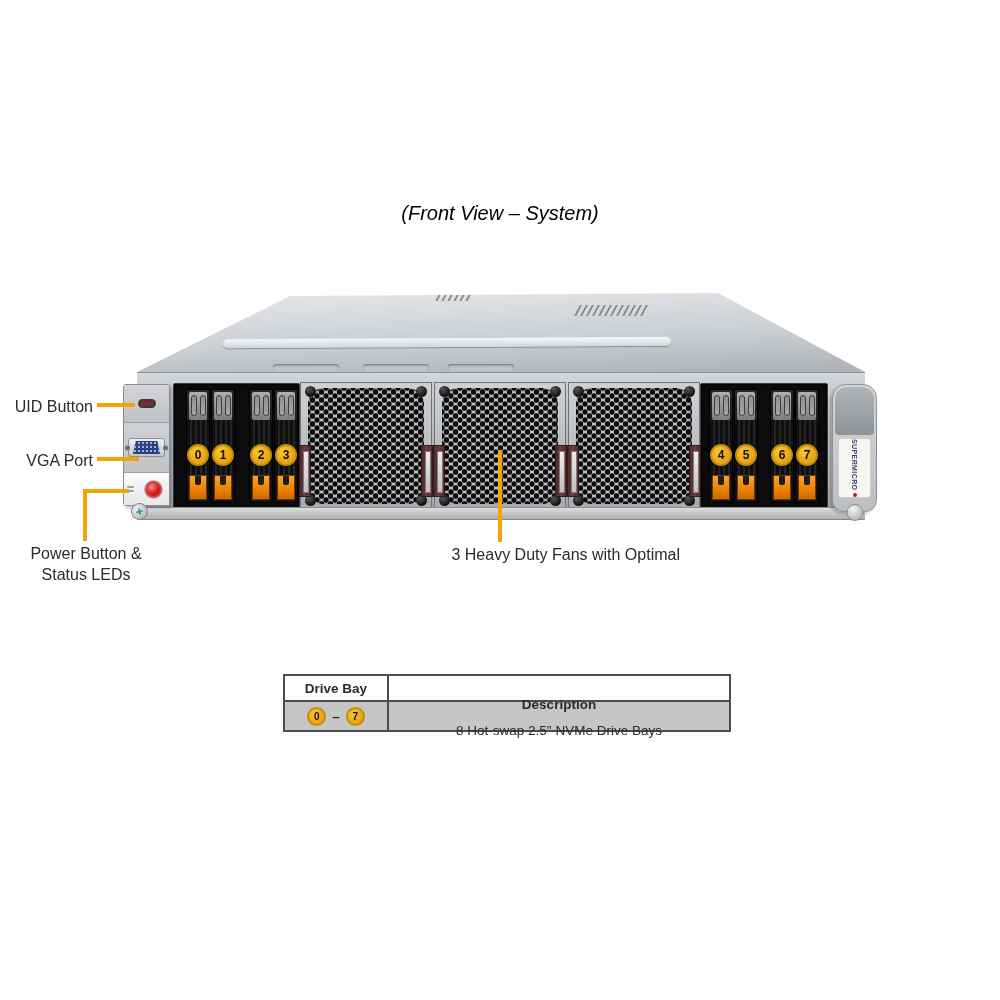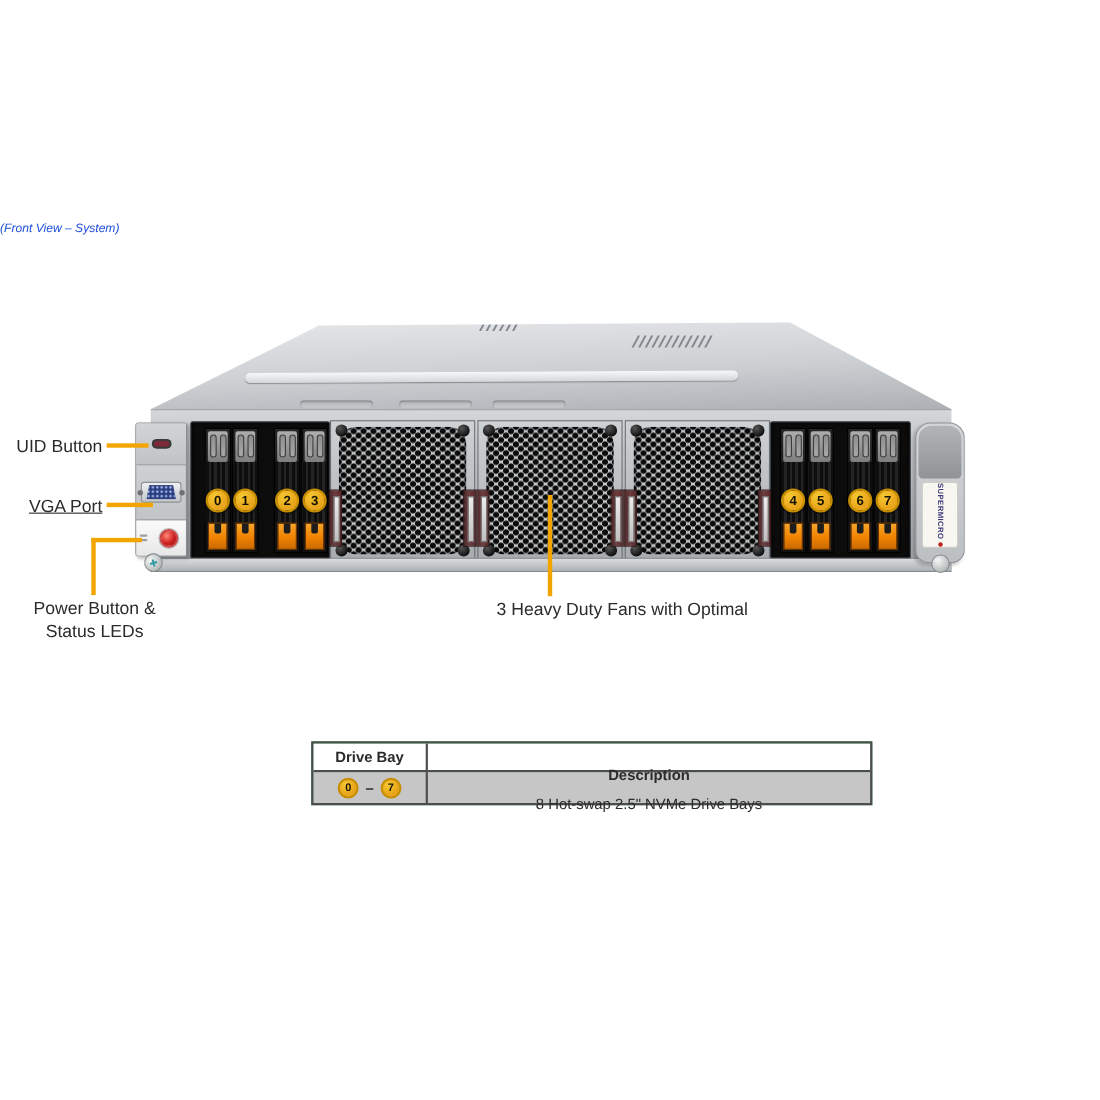--- a/index.html
+++ b/index.html
@@ -7,22 +7,22 @@
     --badge-fill:#E9A51B;
     --badge-border:#C68E00;
     --latch-orange:#F08200;
     --table-row-bg:#C6C6C6;
   }
   *{margin:0;padding:0;box-sizing:border-box;}
   body{background:#fff;font-family:"Liberation Sans",sans-serif;color:#2b2b2b;}
   .canvas{position:relative;width:1000px;height:1000px;background:#fff;overflow:hidden;}
 
   
-  .title{position:absolute;left:0;top:202px;width:100%;
-         font-style:italic;font-size:11px;color:#1d4ed8;}
+  .title{position:absolute;left:0;top:202px;width:100%;text-align:center;
+         font-style:italic;font-size:20px;color:#000000;}
 
   
   .server{position:absolute;left:137px;top:290px;width:728px;height:240px;}
 
   .lid{position:absolute;left:0;top:0;width:728px;height:84px;
        background:linear-gradient(178deg,#e6e8ea 0%,#cdd0d3 55%,#abaeb2 100%);
        clip-path:polygon(153px 6px,581px 3px,728px 82px,0px 82px);}
   .lid-groove{position:absolute;left:86px;top:48px;width:448px;height:9px;border-radius:5px;
        background:linear-gradient(#f6f7f8,#d4d7d9);
        box-shadow:0 1px 1px rgba(120,124,128,.8);transform:rotate(-.3deg);}
@@ -138,26 +138,26 @@
 
   
   .cline{position:absolute;background:var(--callout-line);z-index:6;}
   .line-uid{left:97px;top:403px;width:38px;height:4px;}
   .line-vga{left:97px;top:457px;width:42px;height:4px;}
   .line-power-h{left:83px;top:489px;width:46px;height:4px;}
   .line-power-v{left:83px;top:489px;width:4px;height:52px;}
   .line-fan{left:498px;top:450px;width:4px;height:92px;}
   .clabel{position:absolute;font-size:16px;color:#2b2b2b;line-height:21px;}
   .label-uid{left:0;top:396px;width:93px;text-align:right;}
-  .label-vga{left:0;top:450px;width:93px;text-align:right;text-decoration:underline;}
+  .label-vga{left:0;top:450px;width:93px;text-align:right;}
   .label-power{left:0;top:543px;width:172px;text-align:center;}
   .label-fan{left:320px;top:544px;width:360px;text-align:right;}
 
   
-  .ref-table{position:absolute;left:283px;top:674px;width:510px;border:2px solid #4d4d4d;
+  .ref-table{position:absolute;left:283px;top:674px;width:448px;border:2px solid #4d4d4d;
        background:#15803d;}
   .t-row{display:flex;align-items:stretch;}
   .t-head{height:26px;background:#fff;font-weight:bold;font-size:13.5px;
        border-bottom:2px solid #4d4d4d;}
   .t-data{height:28px;background:var(--table-row-bg);font-size:13.5px;}
   .t-cell{display:flex;align-items:center;justify-content:center;}
   .t-cell-bay{width:104px;border-right:2px solid #4d4d4d;}
   .t-cell-desc{flex:1;margin-top:28px;}
   .t-badge{width:19px;height:19px;border-radius:50%;
        background:radial-gradient(circle at 35% 30%,#f6c832,var(--badge-fill) 62%);

